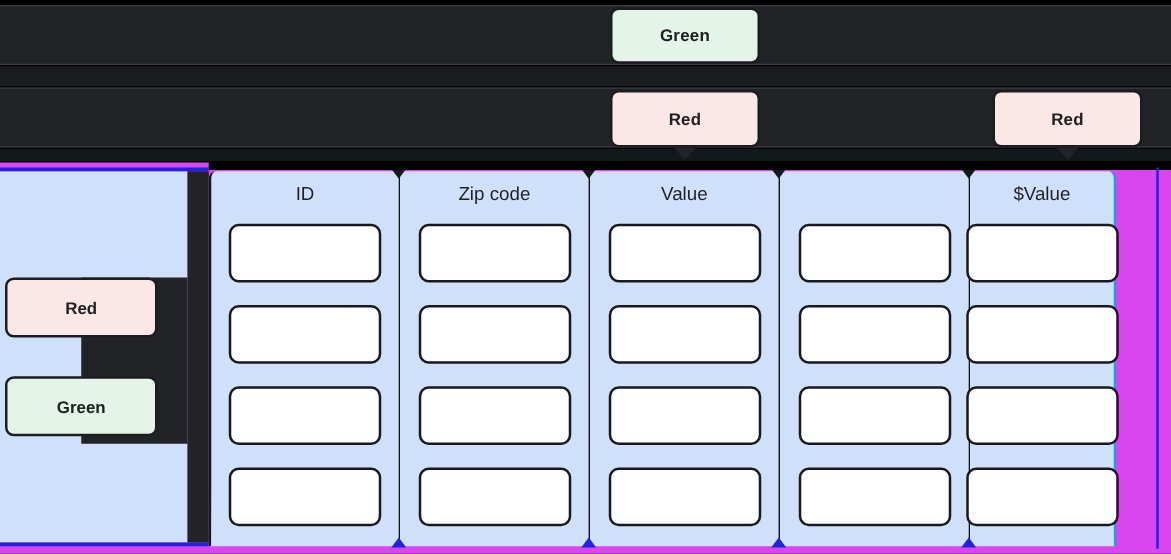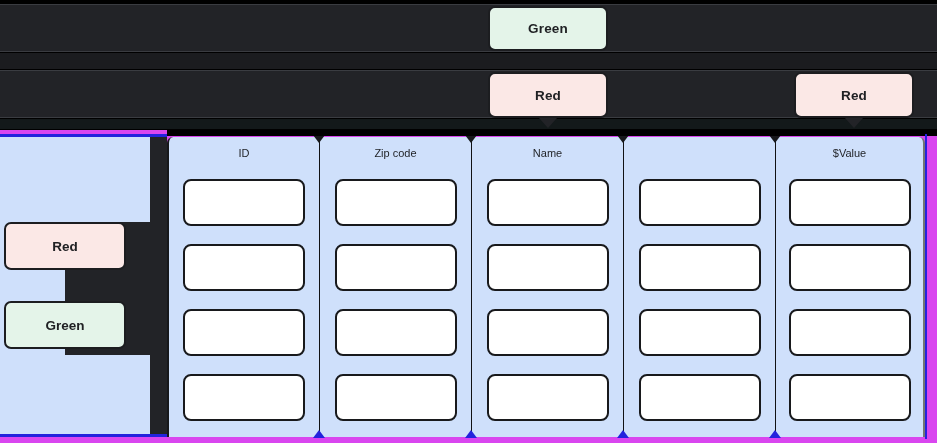--- a/index.html
+++ b/index.html
@@ -152,28 +152,28 @@
     height: 300px;
     background: #cfe0fb;
     border-left: 1px solid #111214;
     border-right: 1px solid #111214;
     box-sizing: border-box;
   }
   .col-0 { left: 0px;   width: 153px; border-left: 2px solid #17181b; border-top-left-radius: 6px; }
   .col-1 { left: 152px; width: 153px; padding-left: 16px; }
   .col-2 { left: 304px; width: 153px; }
   .col-3 { left: 456px; width: 153px; }
-  .col-4 { left: 608px; width: 150px; border-right: 2px solid #737373; border-top-right-radius: 6px; }
+  .col-4 { left: 608px; width: 118px; border-right: 2px solid #0ea5e9; border-top-right-radius: 6px; }
 
   .col-header {
     position: absolute;
     left: 0; right: 0;
     top: 10px;
     text-align: center;
-    font-size: 11px;
+    font-size: 15px;
     color: #1e2024;
     font-family: "Liberation Sans", sans-serif;
   }
   .cell {
     position: absolute;
     left: 50%;
     transform: translateX(-50%);
     width: 122px;
     height: 47px;
     background: #ffffff;
@@ -264,21 +264,21 @@
 
     <div class="column col-1">
       <div class="col-header">Zip code</div>
       <div class="cell cell-0"></div>
       <div class="cell cell-1"></div>
       <div class="cell cell-2"></div>
       <div class="cell cell-3"></div>
     </div>
 
     <div class="column col-2">
-      <div class="col-header">Name</div>
+      <div class="col-header">Value</div>
       <div class="cell cell-0"></div>
       <div class="cell cell-1"></div>
       <div class="cell cell-2"></div>
       <div class="cell cell-3"></div>
     </div>
 
     <div class="column col-3">
       <div class="cell cell-0"></div>
       <div class="cell cell-1"></div>
       <div class="cell cell-2"></div>

